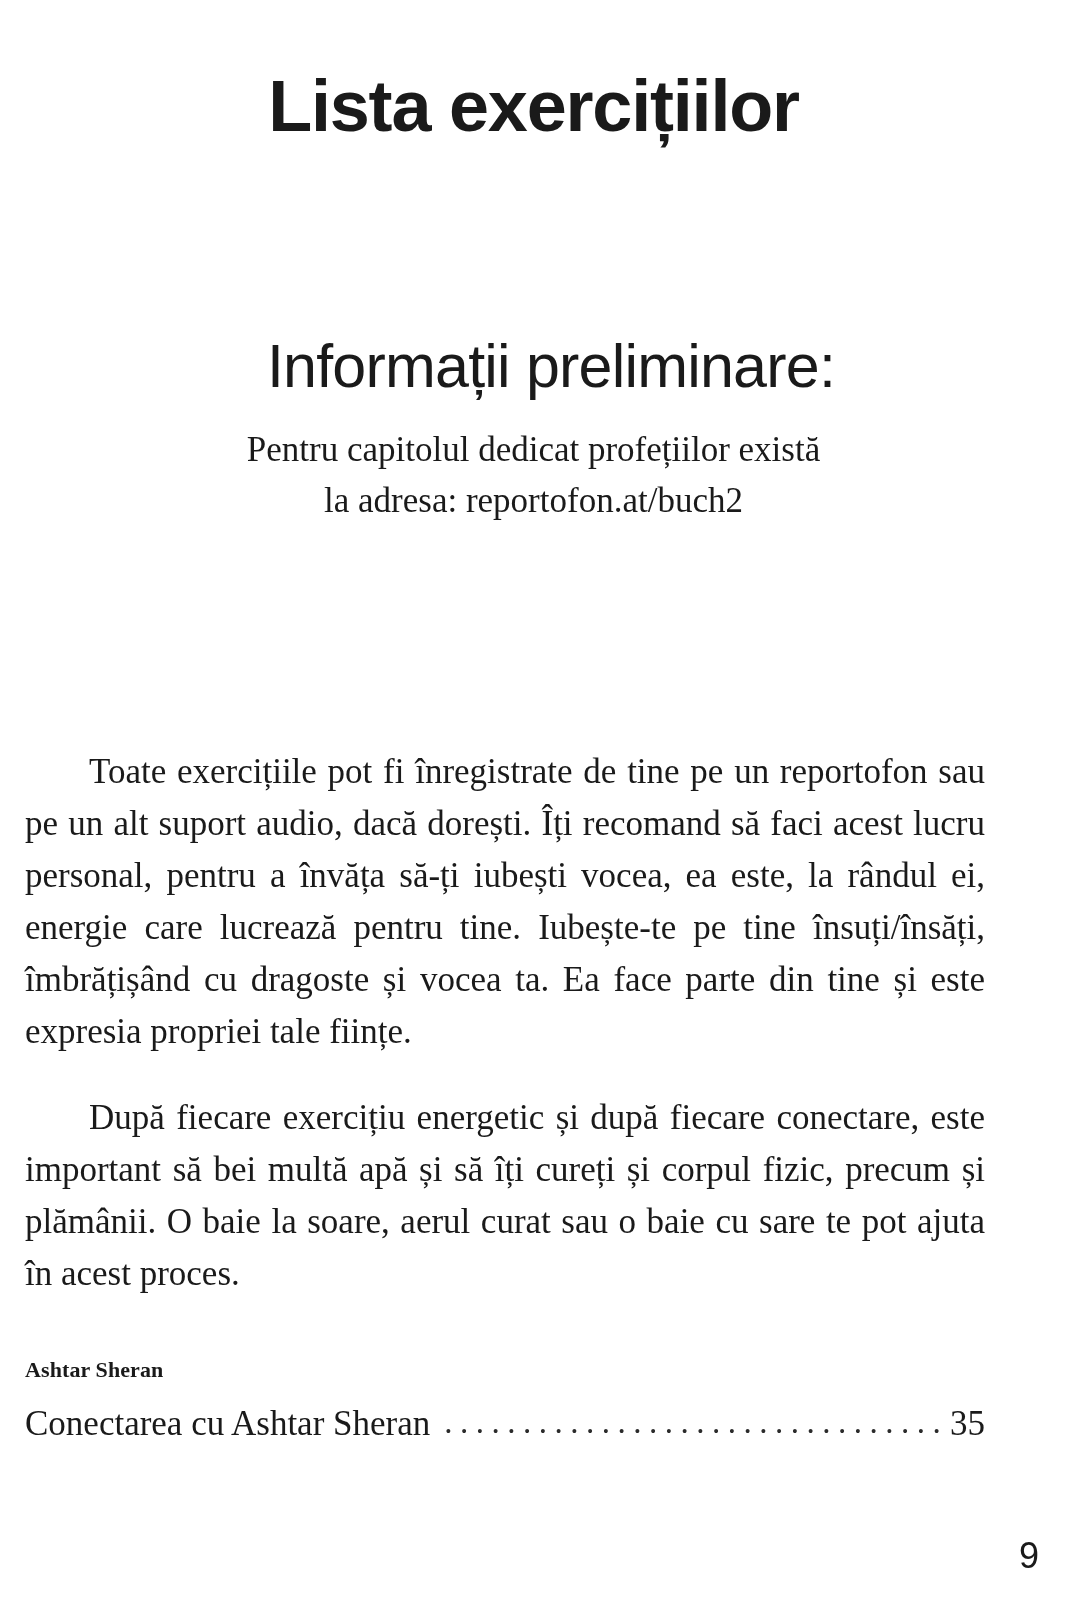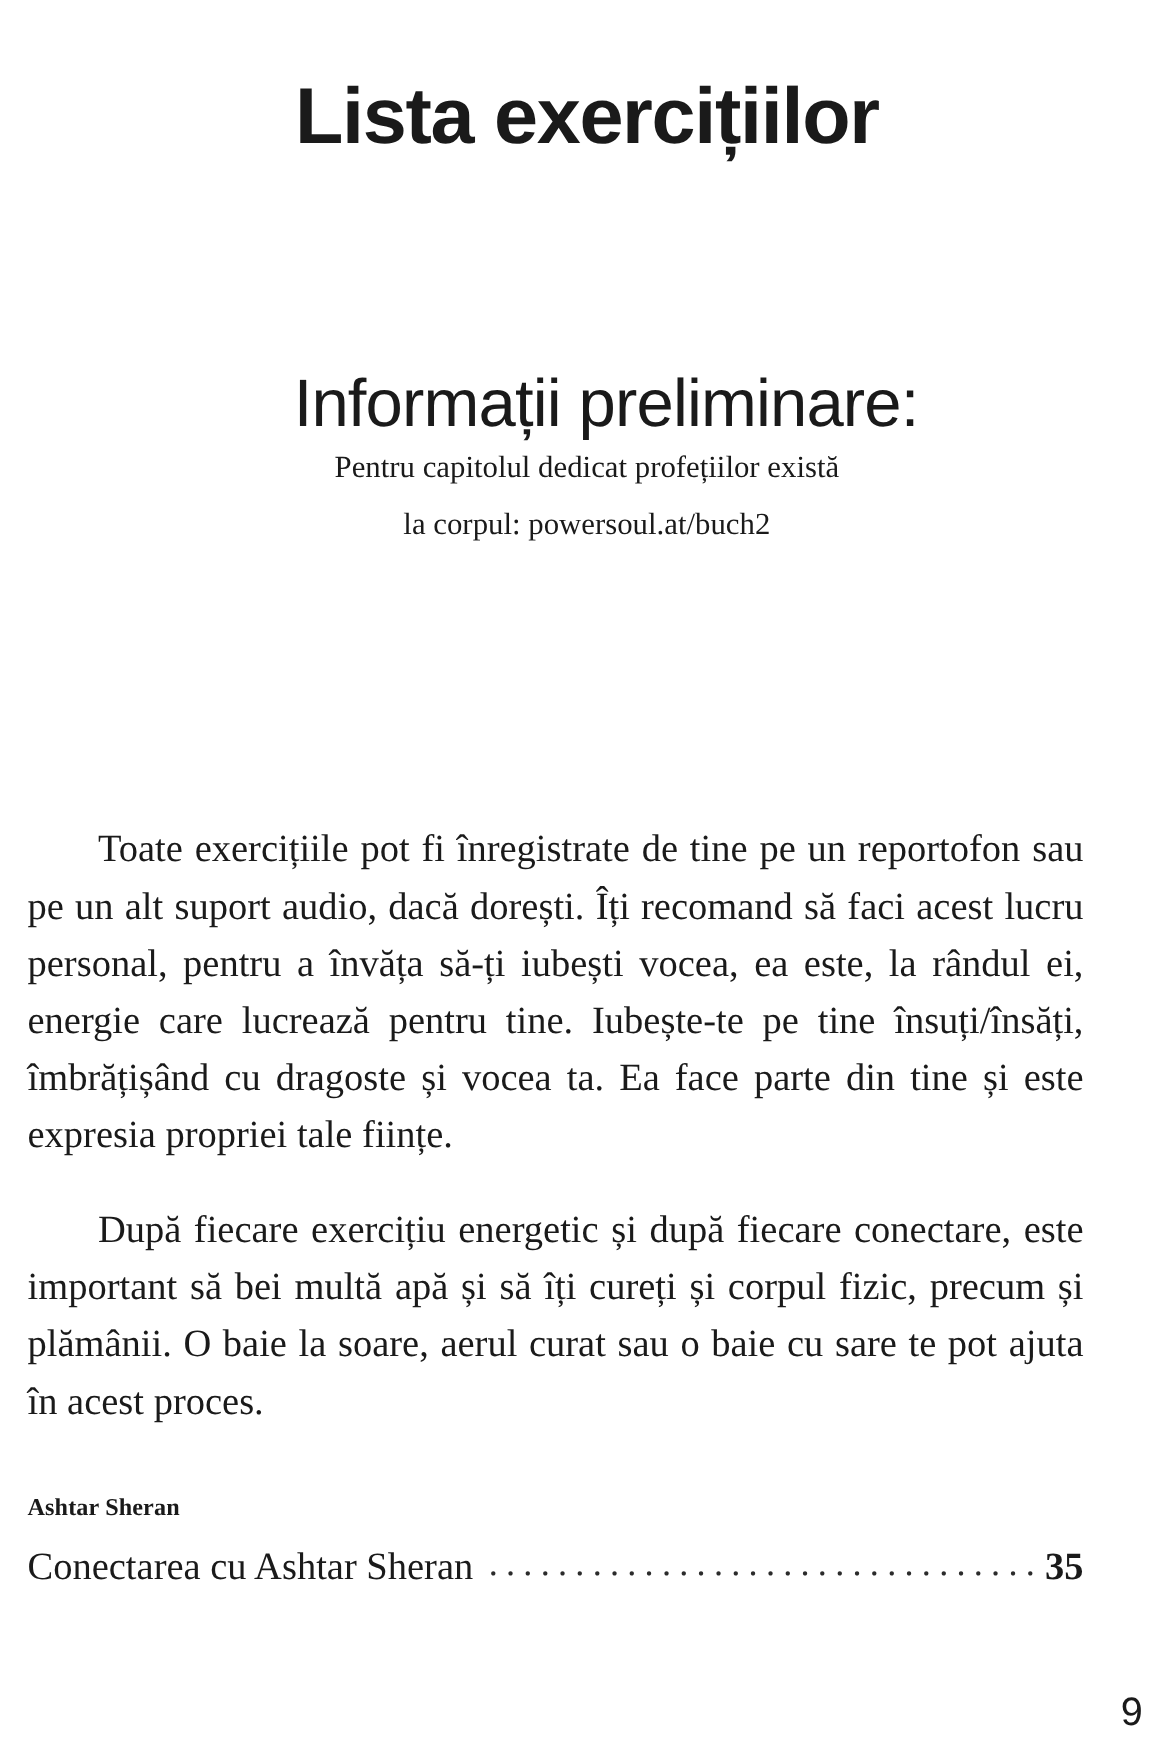--- a/index.html
+++ b/index.html
@@ -44,23 +44,23 @@
     letter-spacing: -0.8px;
     color: #1a1a1a;
     padding-left: 35px;
   }
 
   
   .centered-block {
     position: absolute;
     left: 60px;
     right: 60px;
-    top: 400px;
+    top: 424px;
     text-align: center;
-    font-size: 28px;
+    font-size: 35px;
     line-height: 51px;
   }
   .centered-block .cline { display: block; white-space: nowrap; }
 
   
   .body-text {
     position: absolute;
     left: 25px;
     width: 960px;
     top: 746px;
@@ -103,21 +103,21 @@
     flex: 1 1 auto;
     overflow: hidden;
     white-space: nowrap;
     margin: 0 4px 0 14px;
     letter-spacing: 7.5px;
     font-size: 33px;
     position: relative;
     top: -2px;
     color: #2b2b2b;
   }
-  .toc-entry .toc-page { flex: 0 0 auto; white-space: nowrap; font-weight: bold; }
+  .toc-entry .toc-page { flex: 0 0 auto; white-space: nowrap; }
 
   
   .folio {
     position: absolute;
     right: 28px;
     bottom: 26px;
     font-family: "Liberation Sans", "DejaVu Sans", sans-serif;
     font-weight: 400;
     font-size: 36px;
     line-height: 1;
@@ -128,21 +128,21 @@
 <body>
 
 <div id="page">
 
   <h1 class="title">Lista exercițiilor</h1>
 
   <h2 class="subtitle">Informații preliminare:</h2>
 
   <div class="centered-block">
     <span class="cline">Pentru capitolul dedicat profețiilor există</span>
-    <span class="cline">la corpul: powersoul.at/buch2</span>
+    <span class="cline">la adresa: reportofon.at/buch2</span>
   </div>
 
   <div class="body-text">
     <p>Toate exercițiile pot fi înregistrate de tine pe un reportofon sau pe un alt suport audio, dacă dorești. Îți recomand să faci acest lucru personal, pentru a învăța să-ți iubești vocea, ea este, la rândul ei, energie care lucrează pentru tine. Iubește-te pe tine însuți/însăți, îmbrățișând cu dragoste și vocea ta. Ea face parte din tine și este expresia propriei tale ființe.</p>
     <p>După fiecare exercițiu energetic și după fiecare conectare, este important să bei multă apă și să îți cureți și corpul fizic, precum și plămânii. O baie la soare, aerul curat sau o baie cu sare te pot ajuta în acest proces.</p>
   </div>
 
   <div class="toc">
     <div class="toc-group-title">Ashtar Sheran</div>
     <div class="toc-entry">

